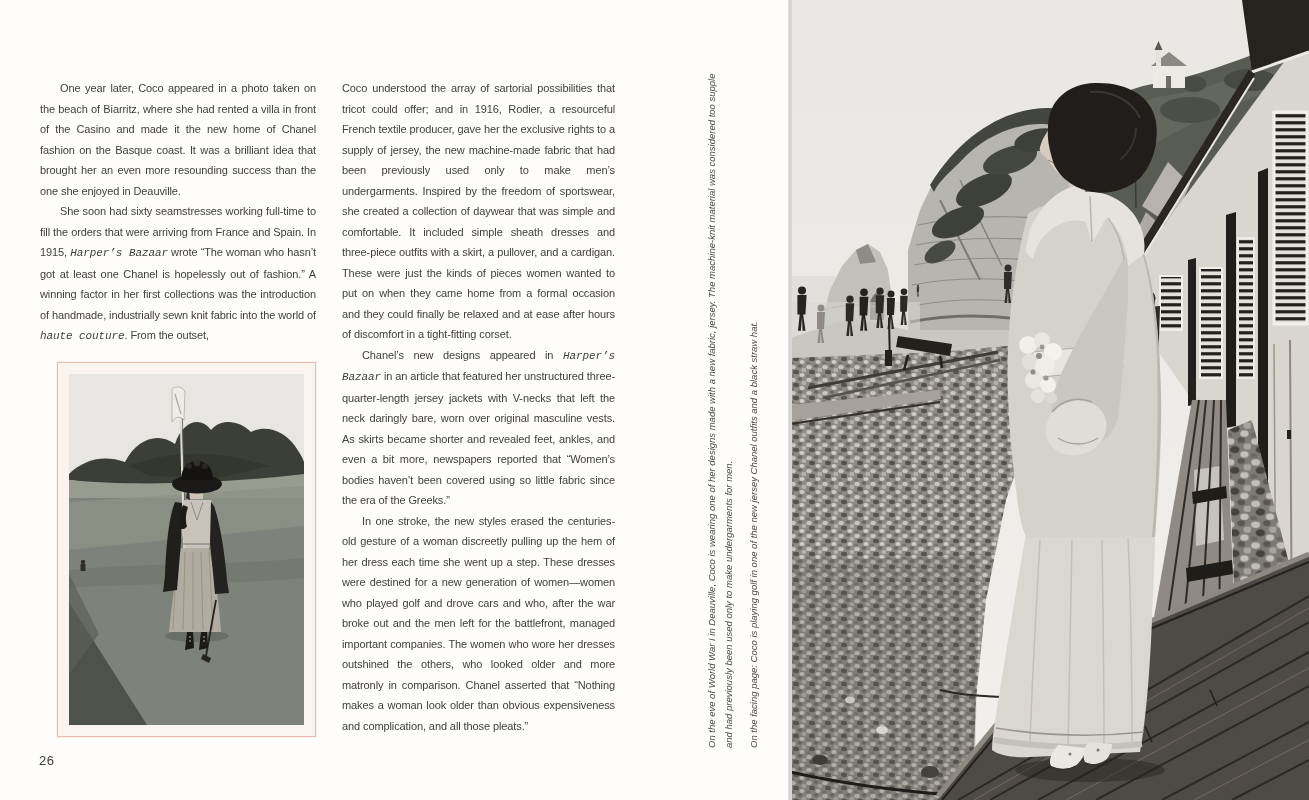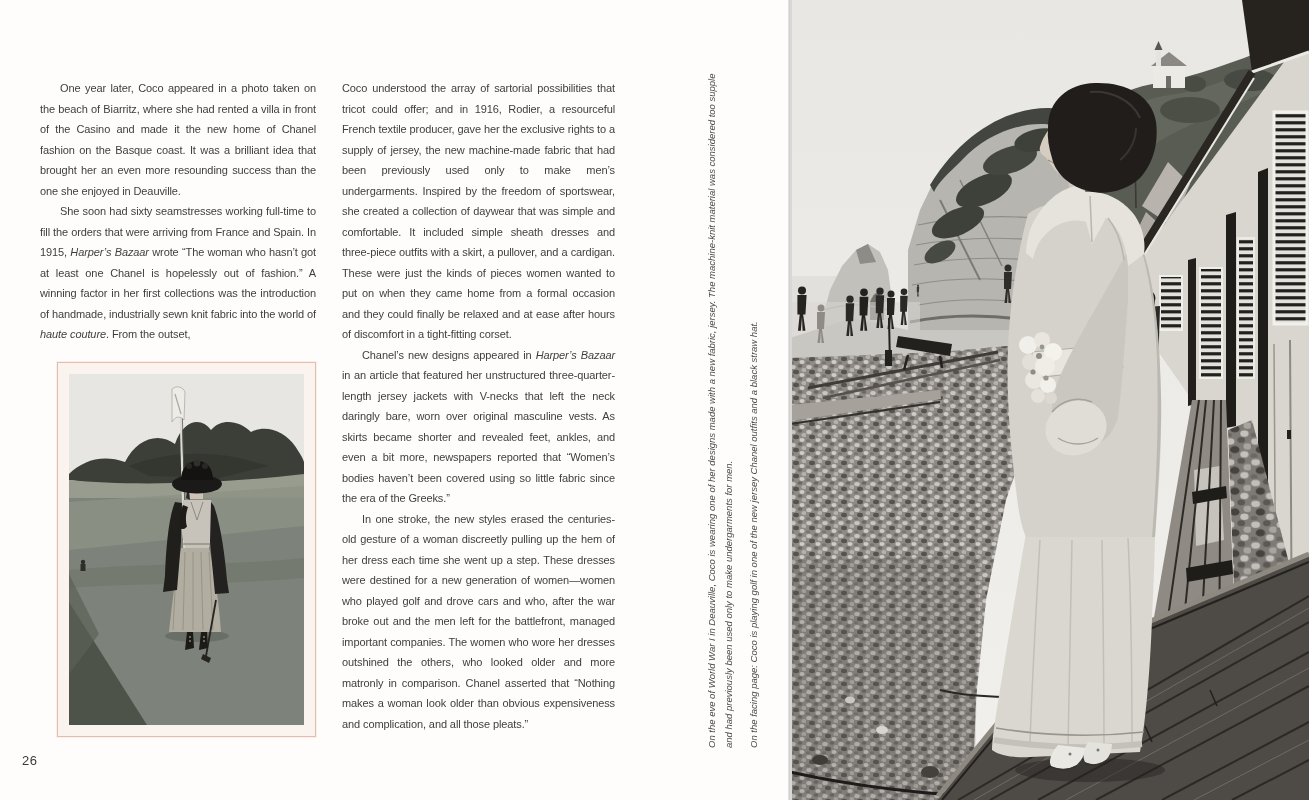--- a/index.html
+++ b/index.html
@@ -12,37 +12,37 @@
   .page-left{position:absolute;left:0;top:0;width:790px;height:800px;background:#fefdfc;}
   .textcol{
     position:absolute;top:78px;
     font-size:11px;line-height:20.5px;letter-spacing:-0.1px;color:#3f3e3c;
     text-align:justify;
   }
   .col1{left:40px;width:276px;}
   .col2{left:333px;width:273px;margin-left:9px;}
   .para{margin:0;}
   .para.indent{text-indent:20px;}
-  .para i{font-style:italic;}
+  .para i{font-style:italic;font-family:Liberation Mono, monospace;}
   .golf-frame{
     position:absolute;left:57px;top:362px;width:235px;height:351px;
     padding:11px;border:1px solid #e6bcb2;background:#fbf4ee;margin:0;
     box-shadow:0 0 0 1px rgba(244,221,214,.45);
   }
   .golf-frame svg{display:block;}
   .vcaption{position:absolute;left:704px;top:60px;width:56px;height:688px;}
   .vcaption-inner{
     position:absolute;left:0;top:0;width:688px;height:56px;
     transform:rotate(-90deg) translateX(-688px);transform-origin:0 0;
     font-size:9.5px;line-height:16.5px;font-style:italic;color:#4a4a48;letter-spacing:0;
   }
   .vcaption-inner p{margin:0;}
   .vcaption-inner p + p{margin-top:9px;}
   .page-number{
-    position:absolute;left:22px;top:753px;font-size:13px;color:#3a3a3a;letter-spacing:.5px;
+    position:absolute;left:39px;top:753px;font-size:13px;color:#3a3a3a;letter-spacing:.5px;
   }
   
   .page-right{
     position:absolute;left:790px;top:0;width:519px;height:800px;
     box-shadow:inset 10px 0 14px -10px rgba(0,0,0,.35);
   }
   .page-right svg{display:block;}
   .gutter-line{position:absolute;left:788px;top:0;width:2px;height:800px;background:linear-gradient(90deg,#e9e9e9,#c9c9c9);}
 </style>
 </head>

